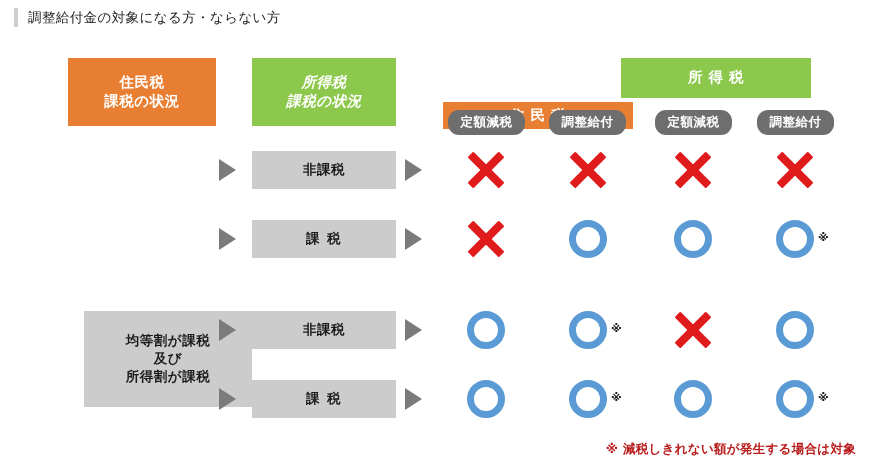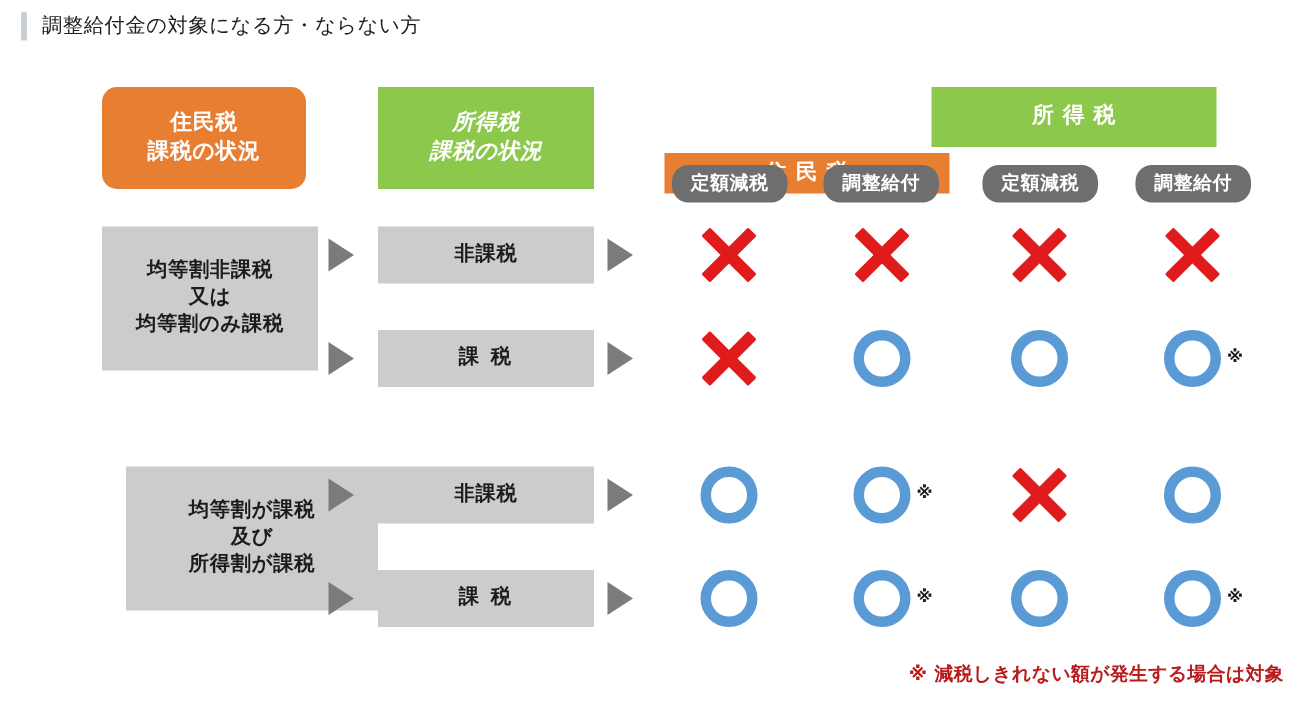--- a/index.html
+++ b/index.html
@@ -15,21 +15,21 @@
     width: 870px;
     height: 472px;
     background: #ffffff;
   }
 
   
   .title-wrap {
     position: absolute;
     left: 14px; top: 8px;
     display: flex;
-    align-items: flex-start;
+    align-items: flex-end;
     gap: 10px;
   }
   .title-bar {
     width: 4px;
     height: 19px;
     background: #c9ced3;
     border-radius: 1px;
   }
   .title-text {
     font-size: 13.5px;
@@ -144,38 +144,35 @@
 </head>
 <body>
 
 <div id="page">
 
   <div class="title-wrap">
     <div class="title-bar"></div>
     <div class="title-text">調整給付金の対象になる方・ならない方</div>
   </div>
 
-  <div class="box hdr-main hdr-orange" style="left:68px; top:58px; width:136px; height:68px;border-radius:10px;">住民税
+  <div class="box hdr-main hdr-orange" style="left:68px; top:58px; width:148px; height:68px;">住民税
 課税の状況</div>
 
   <div class="box hdr-main hdr-green" style="left:252px; top:58px; width:144px; height:68px;font-style:italic;">所得税
 課税の状況</div>
 
   <div class="box hdr-main hdr-orange" style="left:443px; top:58px; width:190px; height:27px;margin-top:44px;">住 民 税</div>
 
   <div class="box hdr-main hdr-green" style="left:621px; top:58px; width:190px; height:40px;">所 得 税</div>
 
   <div class="box hdr-sub" style="left:448px; top:110px; width:77px; height:25px;">定額減税</div>
   <div class="box hdr-sub" style="left:549px; top:110px; width:77px; height:25px;">調整給付</div>
   <div class="box hdr-sub" style="left:655px; top:110px; width:77px; height:25px;">定額減税</div>
   <div class="box hdr-sub" style="left:757px; top:110px; width:77px; height:25px;">調整給付</div>
 
-  <div class="box grey-box" style="left:68px; top:151px; width:144px; height:96px;">均等割非課税
-又は
-均等割のみ課税</div>
 
   <div class="arrow" style="left:219px; top:159px;"></div>
   <div class="arrow" style="left:219px; top:228px;"></div>
 
   <div class="box grey-box" style="left:252px; top:151px; width:144px; height:38px;">非課税</div>
   <div class="box grey-box small" style="left:252px; top:220px; width:144px; height:38px;">課 税</div>
 
   <div class="arrow" style="left:405px; top:159px;"></div>
   <div class="arrow" style="left:405px; top:228px;"></div>
 

